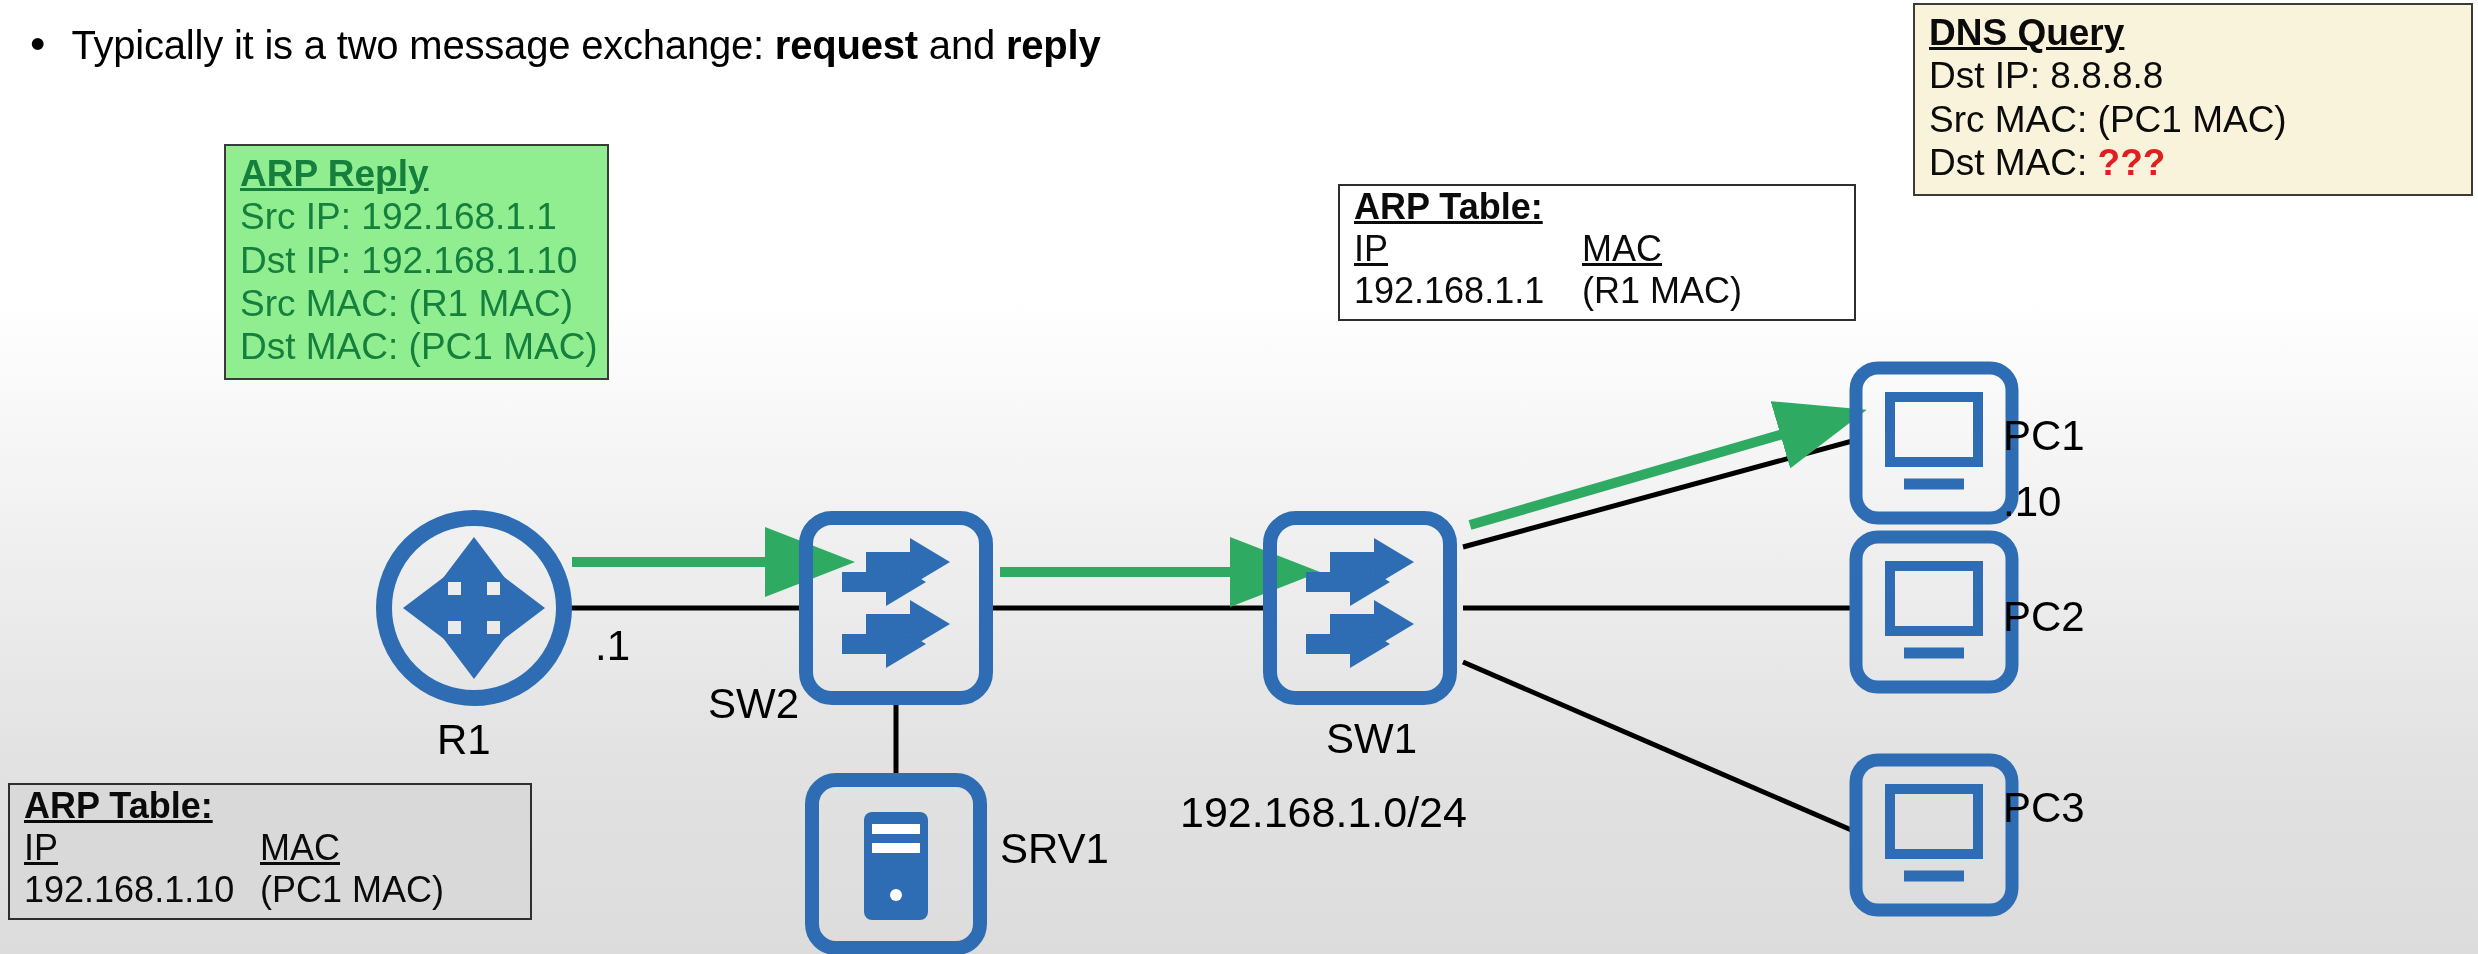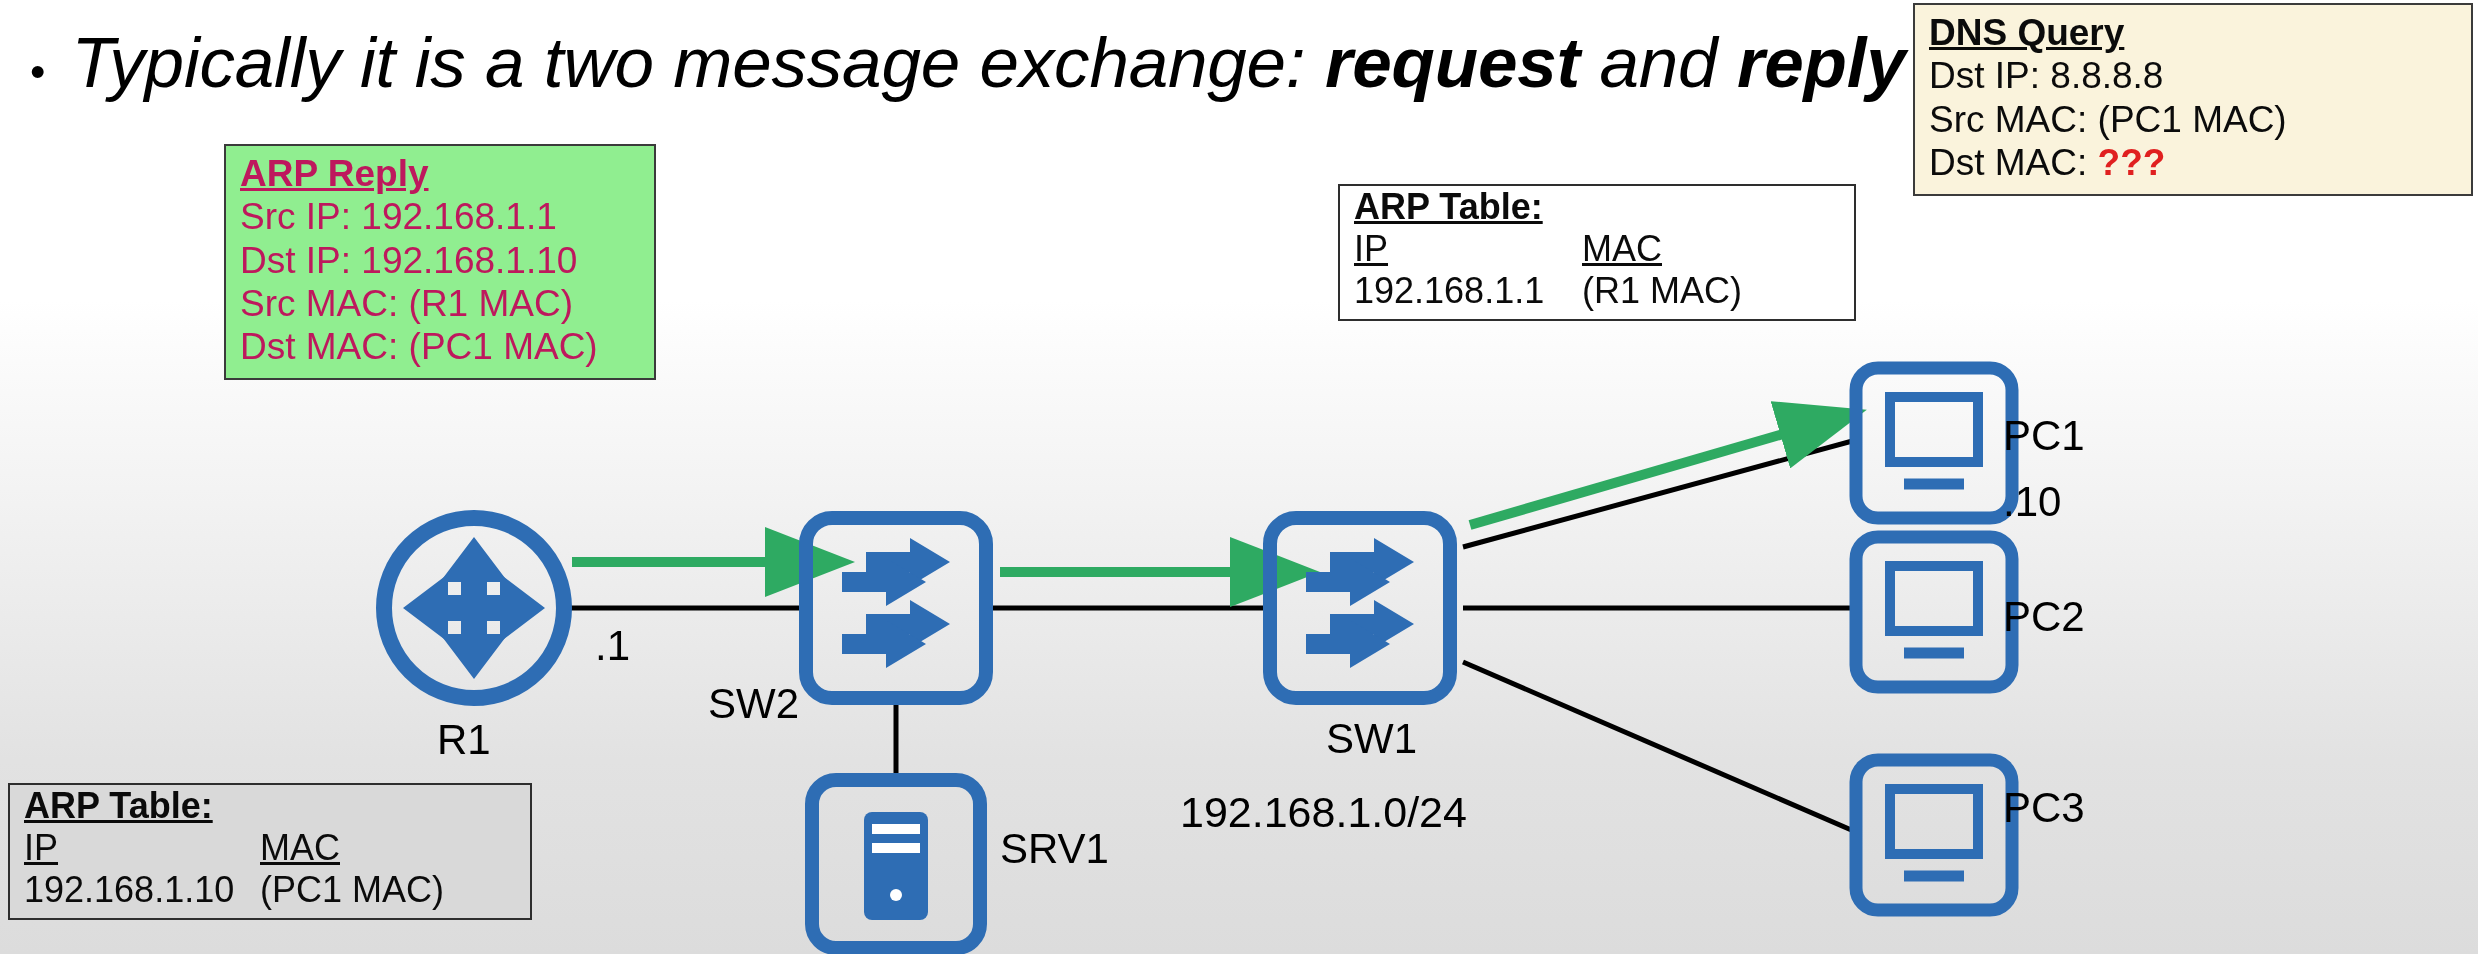--- a/index.html
+++ b/index.html
@@ -26,24 +26,23 @@
     align-items: baseline;
     white-space: nowrap;
   }
   #bullet-dot {
     font-size: 44px;
     line-height: 1;
     color: #000;
     margin-right: 26px;
   }
   #bullet-text {
-    font-size: 71px;
+    font-size: 40px;
     color: #000;
     letter-spacing: -0.2px;
-    font-style: italic;
   }
   #bullet-text b { font-weight: bold; }
 
   
   .infobox {
     position: absolute;
     border: 2px solid #3b3b3b;
     box-sizing: border-box;
     padding: 6px 21px 10px 14px;
     line-height: 1.17;
@@ -54,24 +53,24 @@
     display: block;
     white-space: nowrap;
   }
   .infobox .row {
     display: block;
     white-space: nowrap;
   }
   #arp-reply-box {
     left: 224px;
     top: 144px;
-    width: 432px;
+    width: 385px;
     background: #90ee90;
     font-size: 37px;
-    color: #be185d;
+    color: #15803d;
   }
   #dns-query-box {
     left: 1913px;
     top: 3px;
     width: 560px;
     background: #faf3dc;
     font-size: 37px;
     color: #0b0b0b;
   }
   #dns-query-box .unknown { color: #e02020; font-weight: bold; }

